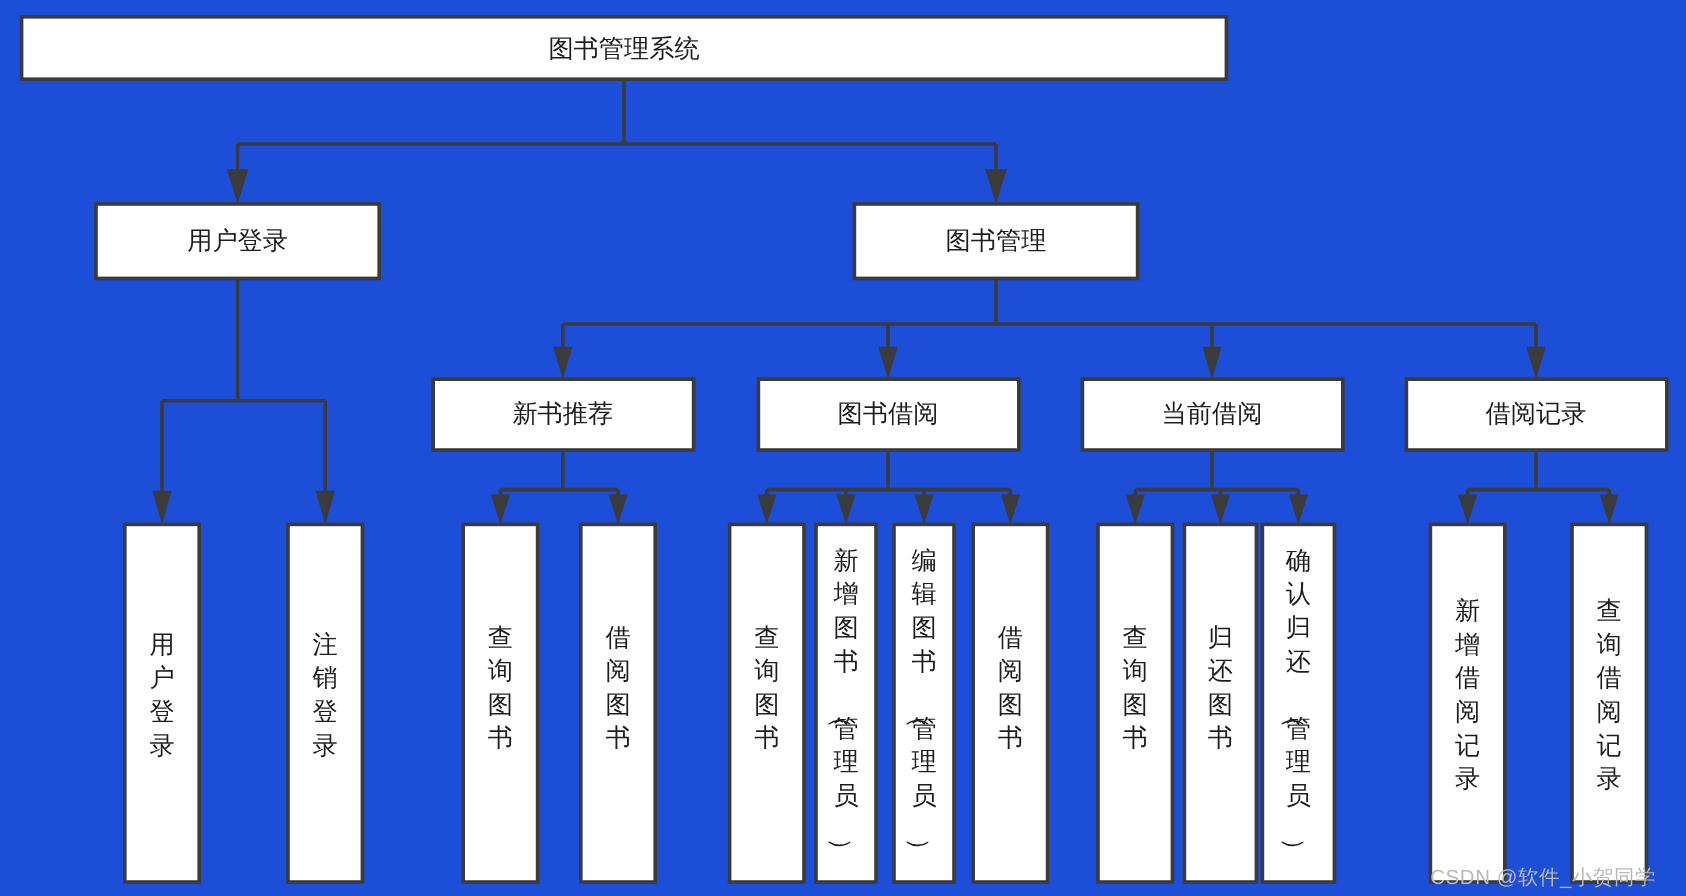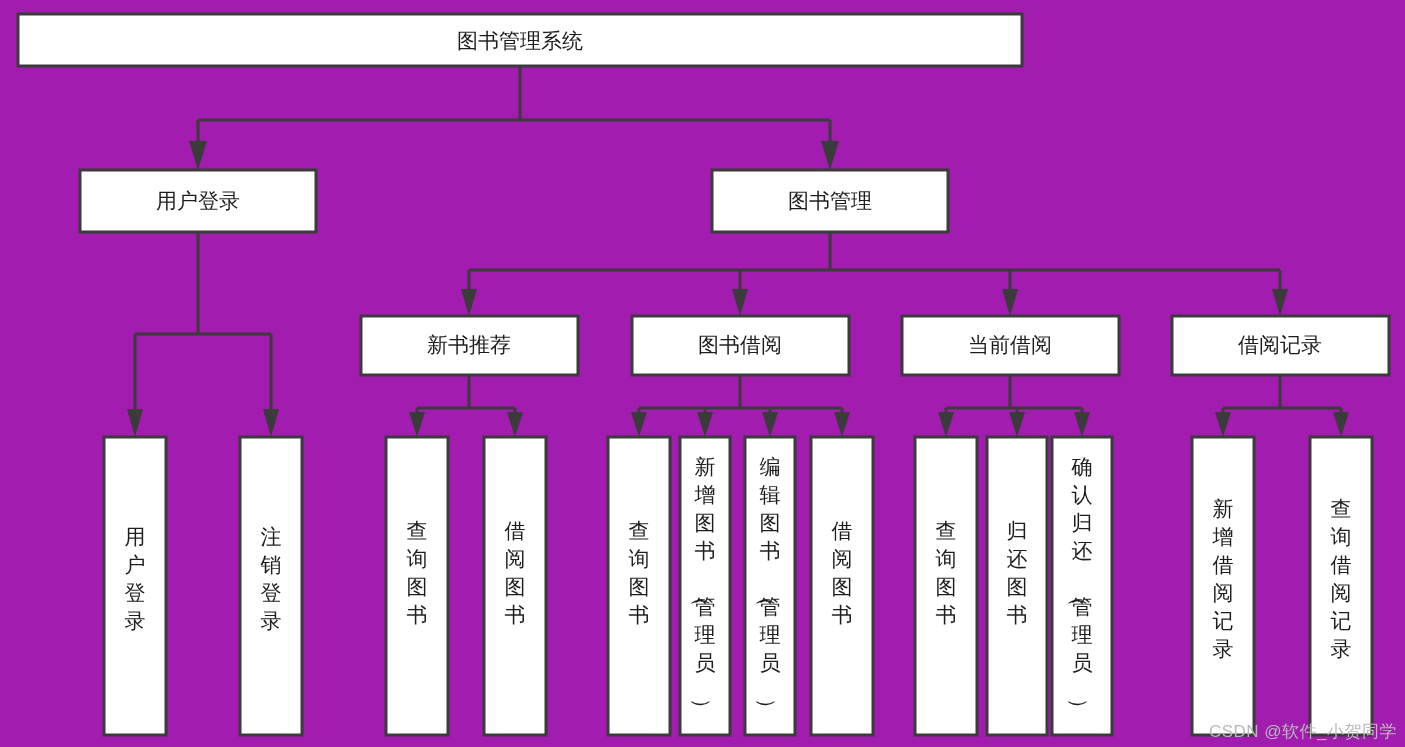--- a/index.html
+++ b/index.html
@@ -10,21 +10,21 @@
   body {
     width: 1405px;
     height: 747px;
     font-family: "Liberation Sans", "DejaVu Sans", sans-serif;
     overflow: hidden;
   }
   #diagram-root {
     position: relative;
     width: 1405px;
     height: 747px;
-    background: #a21caf;
+    background: #1d4ed8;
   }
   svg.diagram {
     position: absolute;
     top: 0;
     left: 0;
     width: 1405px;
     height: 747px;
     display: block;
   }
   .node-rect {
@@ -51,21 +51,21 @@
     dominant-baseline: middle;
   }
   .node-label-v {
     font-family: "Liberation Sans", "DejaVu Sans", sans-serif;
     font-size: 21px;
     fill: #1d1d1d;
     text-anchor: middle;
   }
   .watermark {
     position: absolute;
-    right: 8px;
+    right: 25px;
     bottom: 4px;
     font-family: "Liberation Sans", "DejaVu Sans", sans-serif;
     font-size: 17px;
     color: #b9b9b9;
     white-space: nowrap;
     letter-spacing: 0.5px;
   }
 </style>
 </head>
 <body>

